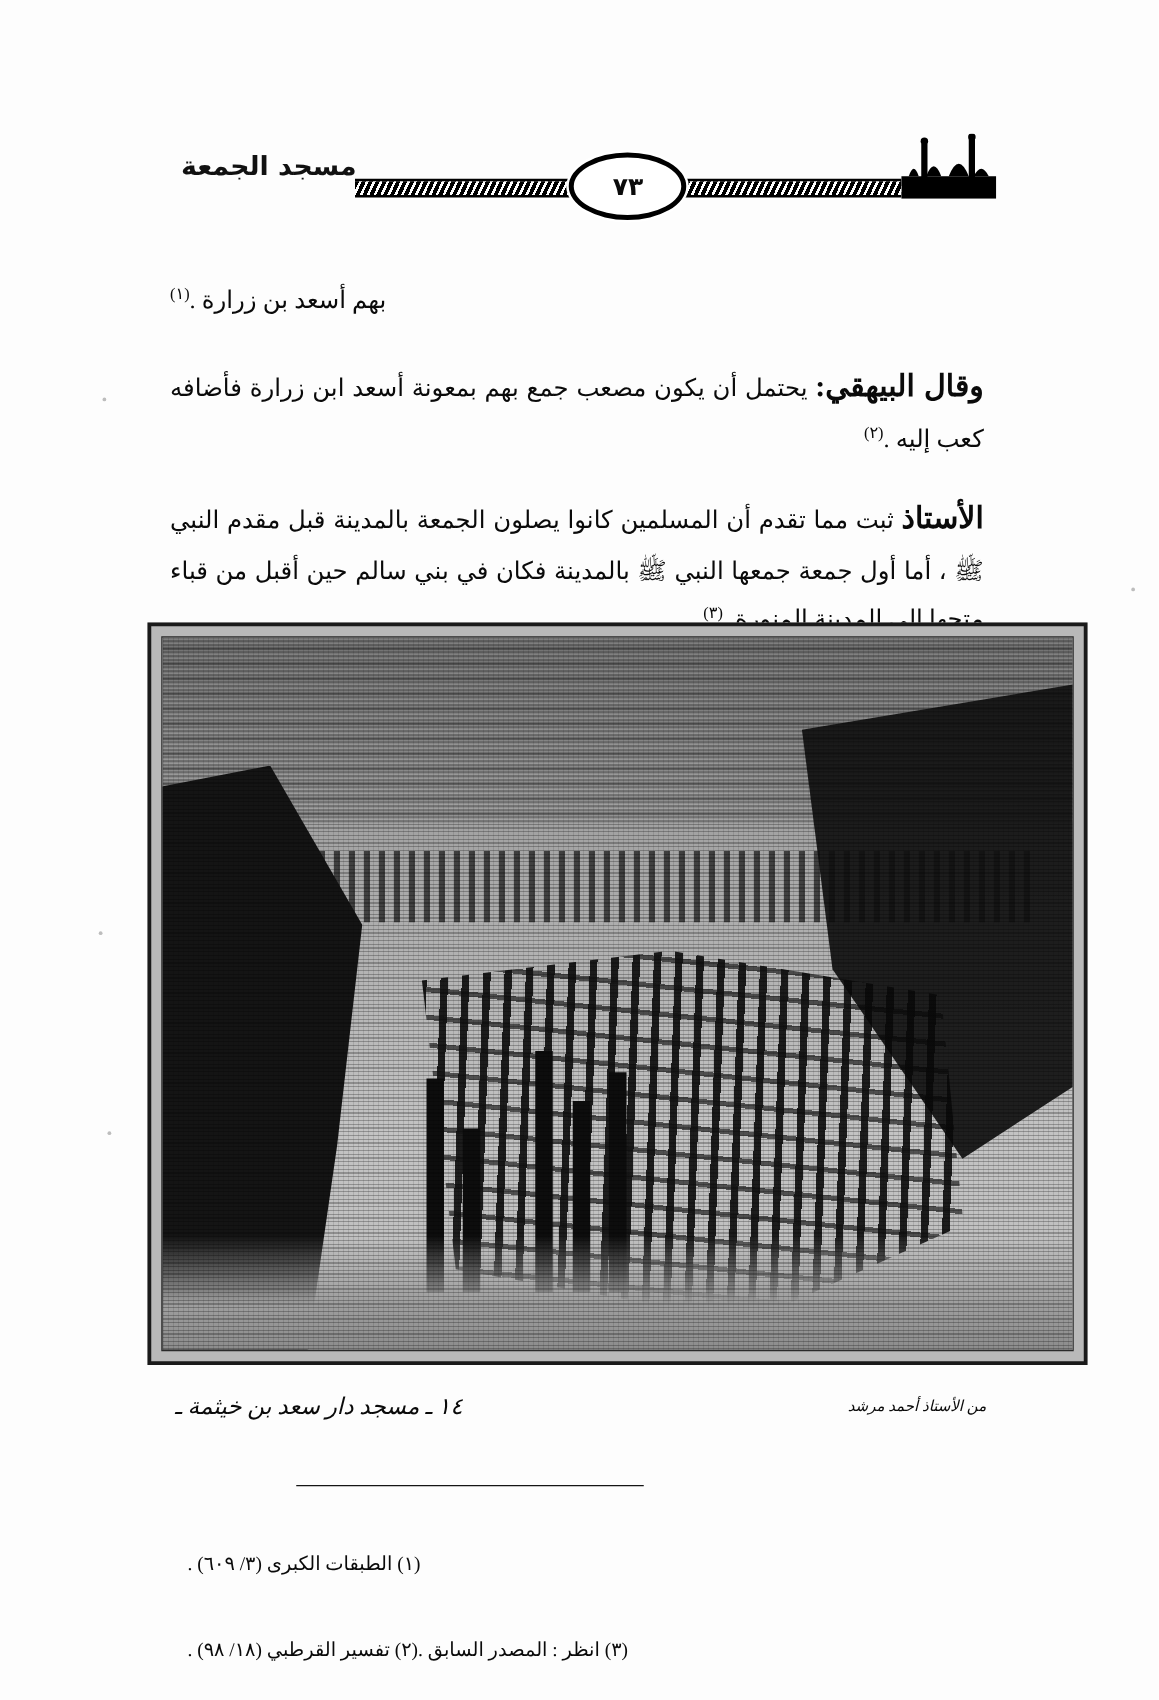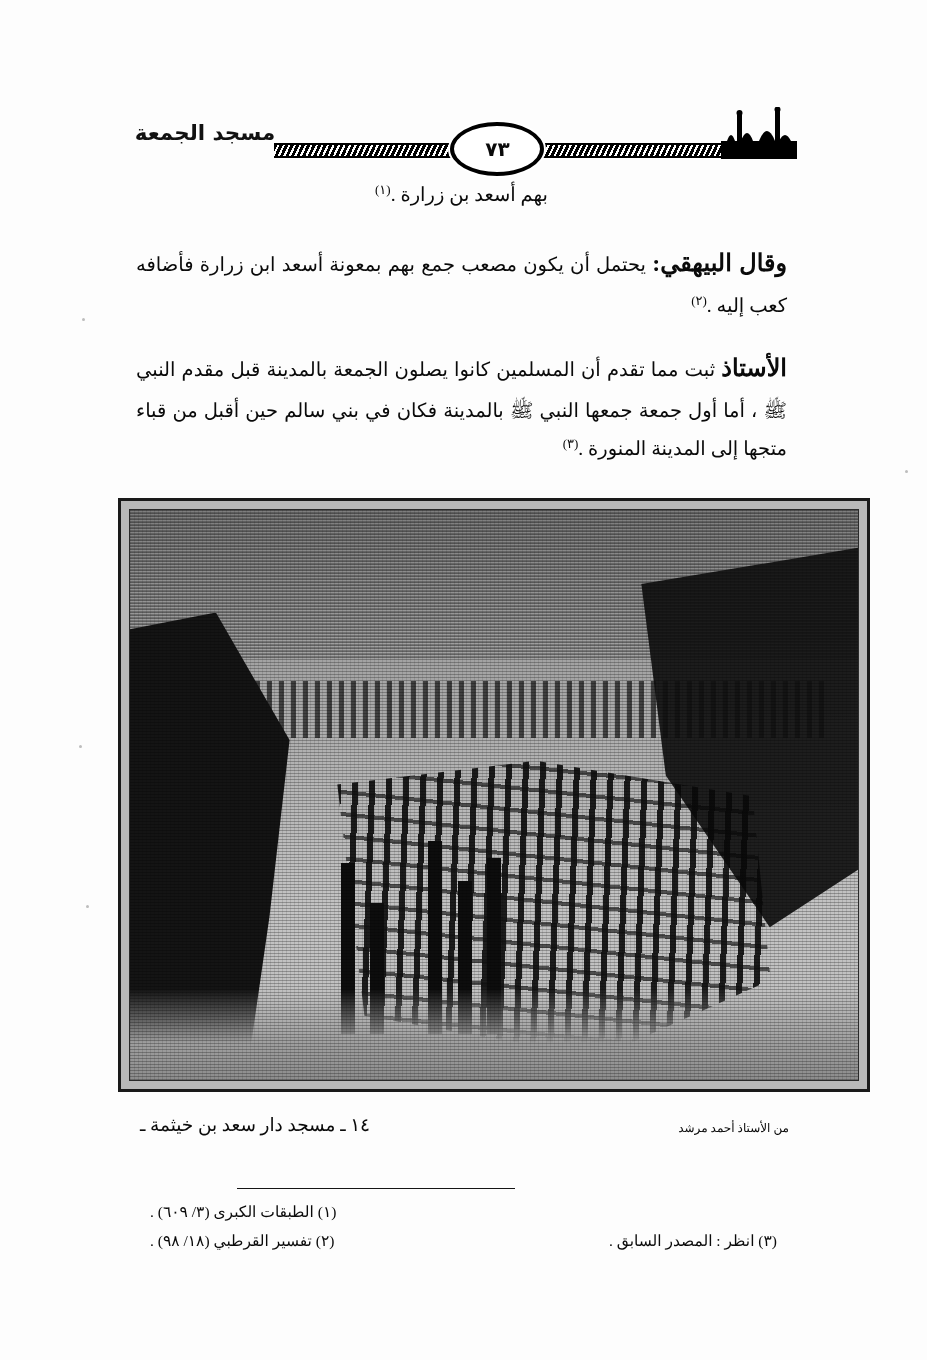--- a/index.html
+++ b/index.html
@@ -19,21 +19,21 @@
   .page {
     position: absolute;
     inset: 0;
     background: #fdfdfd;
   }
 
   
   .header {
     position: absolute;
     top: 104px;
-    left: 122px;
+    left: 132px;
     right: 128px;
     height: 58px;
     display: flex;
     flex-direction: row-reverse;   
     align-items: center;
   }
   .header-title {
     font-family: "DejaVu Sans", sans-serif;
     font-weight: bold;
     font-size: 21px;
@@ -97,22 +97,23 @@
     text-align: justify;
     direction: rtl;
   }
   .para {
     font-size: 19.5px;
     line-height: 1.95;
     margin: 0 0 20px 0;
     text-align: justify;
   }
   .para.first {
-    text-align: center;
+    text-align: left;
     margin-bottom: 26px;
+    margin-top: 46px;
   }
   .lead {
     font-weight: bold;
     font-size: 24px;
   }
   .sup {
     font-size: 13px;
     vertical-align: super;
   }
 
@@ -217,23 +218,24 @@
 
   
   .caption-row {
     position: absolute;
     top: 1114px;
     left: 140px;
     right: 138px;
     display: flex;
     flex-direction: row-reverse;
     justify-content: space-between;
-    align-items: flex-end;
+    align-items: center;
     font-size: 17.5px;
     direction: rtl;
+    font-style: italic;
   }
   .caption-main { font-size: 18.5px; letter-spacing: .5px; }
   .caption-credit { font-size: 12px; }
 
   
   .fn-rule {
     position: absolute;
     top: 1188px;
     right: 412px;
     width: 278px;
@@ -244,21 +246,22 @@
     top: 1198px;
     left: 150px;
     right: 150px;
     direction: rtl;
     font-size: 15.5px;
     line-height: 1.85;
   }
   .fn-line {
     display: flex;
     flex-direction: row-reverse;
-    justify-content: space-between;
+    justify-content: flex-start;
+    margin-top: 40px;
   }
   .fn-right { white-space: nowrap; }
   .fn-left  { white-space: nowrap; font-family: Liberation Serif, serif; }
   .spacer { flex: 1; }
 
   
   .speck {
     position: absolute;
     background: #bdbdbd;
     border-radius: 50%;

